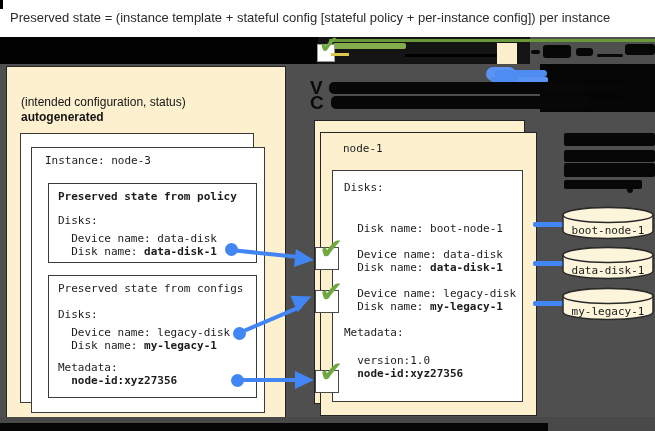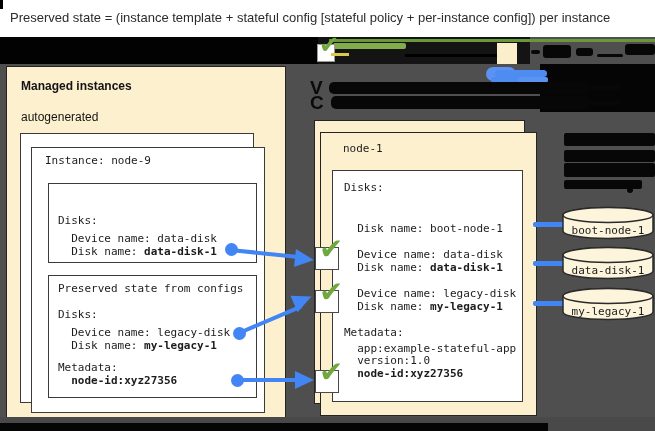--- a/index.html
+++ b/index.html
@@ -58,28 +58,29 @@
   <div class="scrib" style="left:518px;top:77px;width:30px;height:5px;"></div>
 
   <span class="bigletter" style="left:310px;top:78px;">V</span>
   <div class="redbar" style="left:329px;top:82px;width:263px;height:12px;border-radius:5px;"></div>
   <div class="redbar" style="left:590px;top:85px;width:32px;height:5px;"></div>
   <span class="bigletter" style="left:310px;top:93px;">C</span>
   <div class="redbar" style="left:331px;top:96px;width:259px;height:13px;border-radius:5px;"></div>
   <div class="redbar" style="left:588px;top:101px;width:34px;height:4px;"></div>
 
   <div class="crempanel" style="left:6px;top:66px;width:280px;height:357px;"></div>
-  <span class="sans12" style="left:21px;top:79px;font-weight:bold;">Managed instances</span>
-  <span class="sans12" style="left:21px;top:110px;font-weight:normal;">autogenerated</span>
+  <span class="sans12" style="left:21px;top:95px;">(intended configuration, status)</span>
+  <span class="sans12" style="left:21px;top:110px;font-weight:bold;">autogenerated</span>
 
   <div class="whitebox" style="left:20px;top:133px;width:234px;height:270px;"></div>
   <div class="whitebox" style="left:31px;top:147px;width:234px;height:266px;"></div>
-  <span class="mono" style="left:45px;top:154px;">Instance: node-9</span>
+  <span class="mono" style="left:45px;top:154px;">Instance: node-3</span>
 
   <div class="whitebox" style="left:48px;top:183px;width:209px;height:80px;border-width:1.3px;"></div>
+  <span class="mono" style="left:58px;top:190px;font-weight:bold;">Preserved state from policy</span>
   <span class="mono" style="left:58px;top:214px;">Disks:</span>
   <span class="mono" style="left:58px;top:232px;">  Device name: data-disk</span>
   <span class="mono" style="left:58px;top:245px;"><span>  Disk name: </span><b>data-disk-1</b></span>
 
   <div class="whitebox" style="left:48px;top:275px;width:209px;height:123px;border-width:1.3px;"></div>
   <span class="mono" style="left:58px;top:282px;font-weight:normal;">Preserved state from configs</span>
   <span class="mono" style="left:58px;top:308px;">Disks:</span>
   <span class="mono" style="left:58px;top:326px;">  Device name: legacy-disk</span>
   <span class="mono" style="left:58px;top:339px;"><span>  Disk name: </span><b>my-legacy-1</b></span>
   <span class="mono" style="left:58px;top:361px;">Metadata:</span>
@@ -90,21 +91,20 @@
   <span class="mono" style="left:343px;top:142px;">node-1</span>
 
   <div class="whitebox" style="left:332px;top:170px;width:191px;height:232px;"></div>
   <span class="mono" style="left:344px;top:181px;">Disks:</span>
   <span class="mono" style="left:344px;top:222px;">  Disk name: boot-node-1</span>
   <span class="mono" style="left:344px;top:248px;">  Device name: data-disk</span>
   <span class="mono" style="left:344px;top:261px;"><span>  Disk name: </span><b>data-disk-1</b></span>
   <span class="mono" style="left:344px;top:287px;">  Device name: legacy-disk</span>
   <span class="mono" style="left:344px;top:300px;"><span>  Disk name: </span><b>my-legacy-1</b></span>
   <span class="mono" style="left:344px;top:326px;">Metadata:</span>
-  <span class="mono" style="left:344px;top:342px;">  app:example-stateful-app</span>
   <span class="mono" style="left:344px;top:354px;">  version:1.0</span>
   <span class="mono" style="left:344px;top:367px;"><span>  </span><b>node-id:xyz27356</b></span>
 
   <div class="checkbox" style="left:315px;top:247px;width:24px;height:23px;"></div>
   <span class="check" style="left:319px;top:235px;font-size:29px;">✔</span>
   <div class="checkbox" style="left:315px;top:290px;width:24px;height:23px;"></div>
   <span class="check" style="left:319px;top:278px;font-size:29px;">✔</span>
   <div class="checkbox" style="left:315px;top:370px;width:24px;height:23px;"></div>
   <span class="check" style="left:319px;top:358px;font-size:29px;">✔</span>
 

